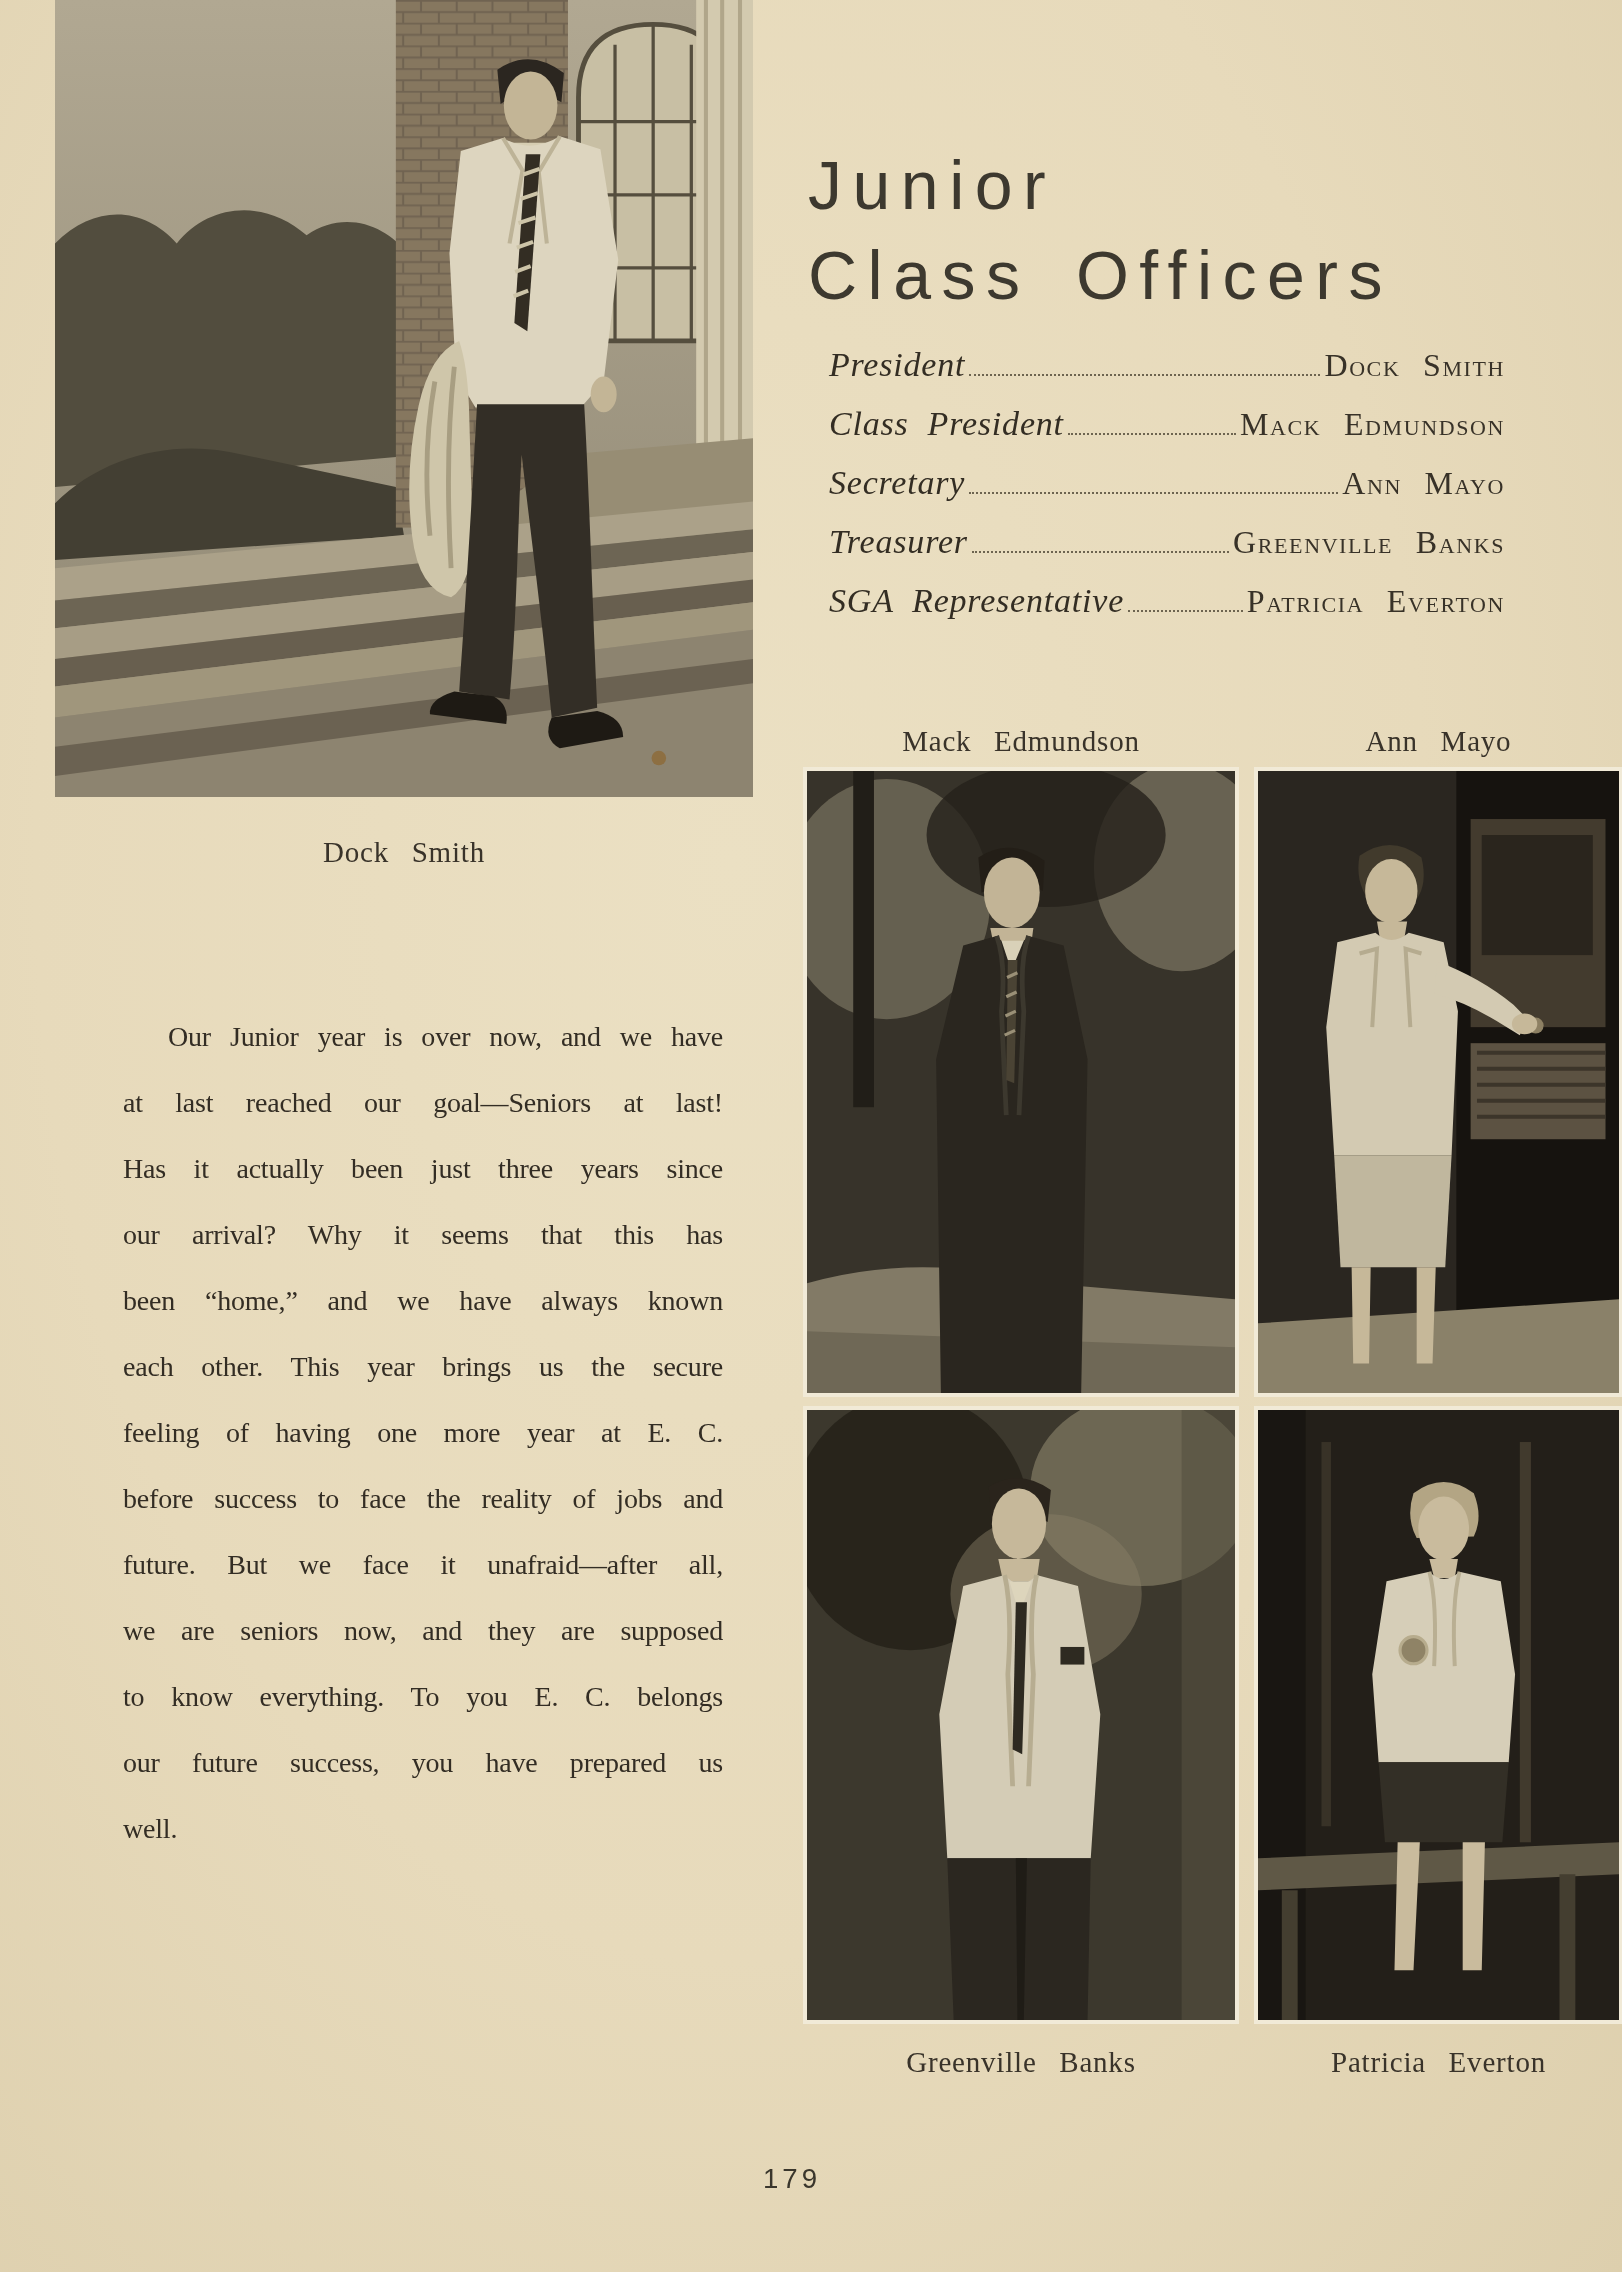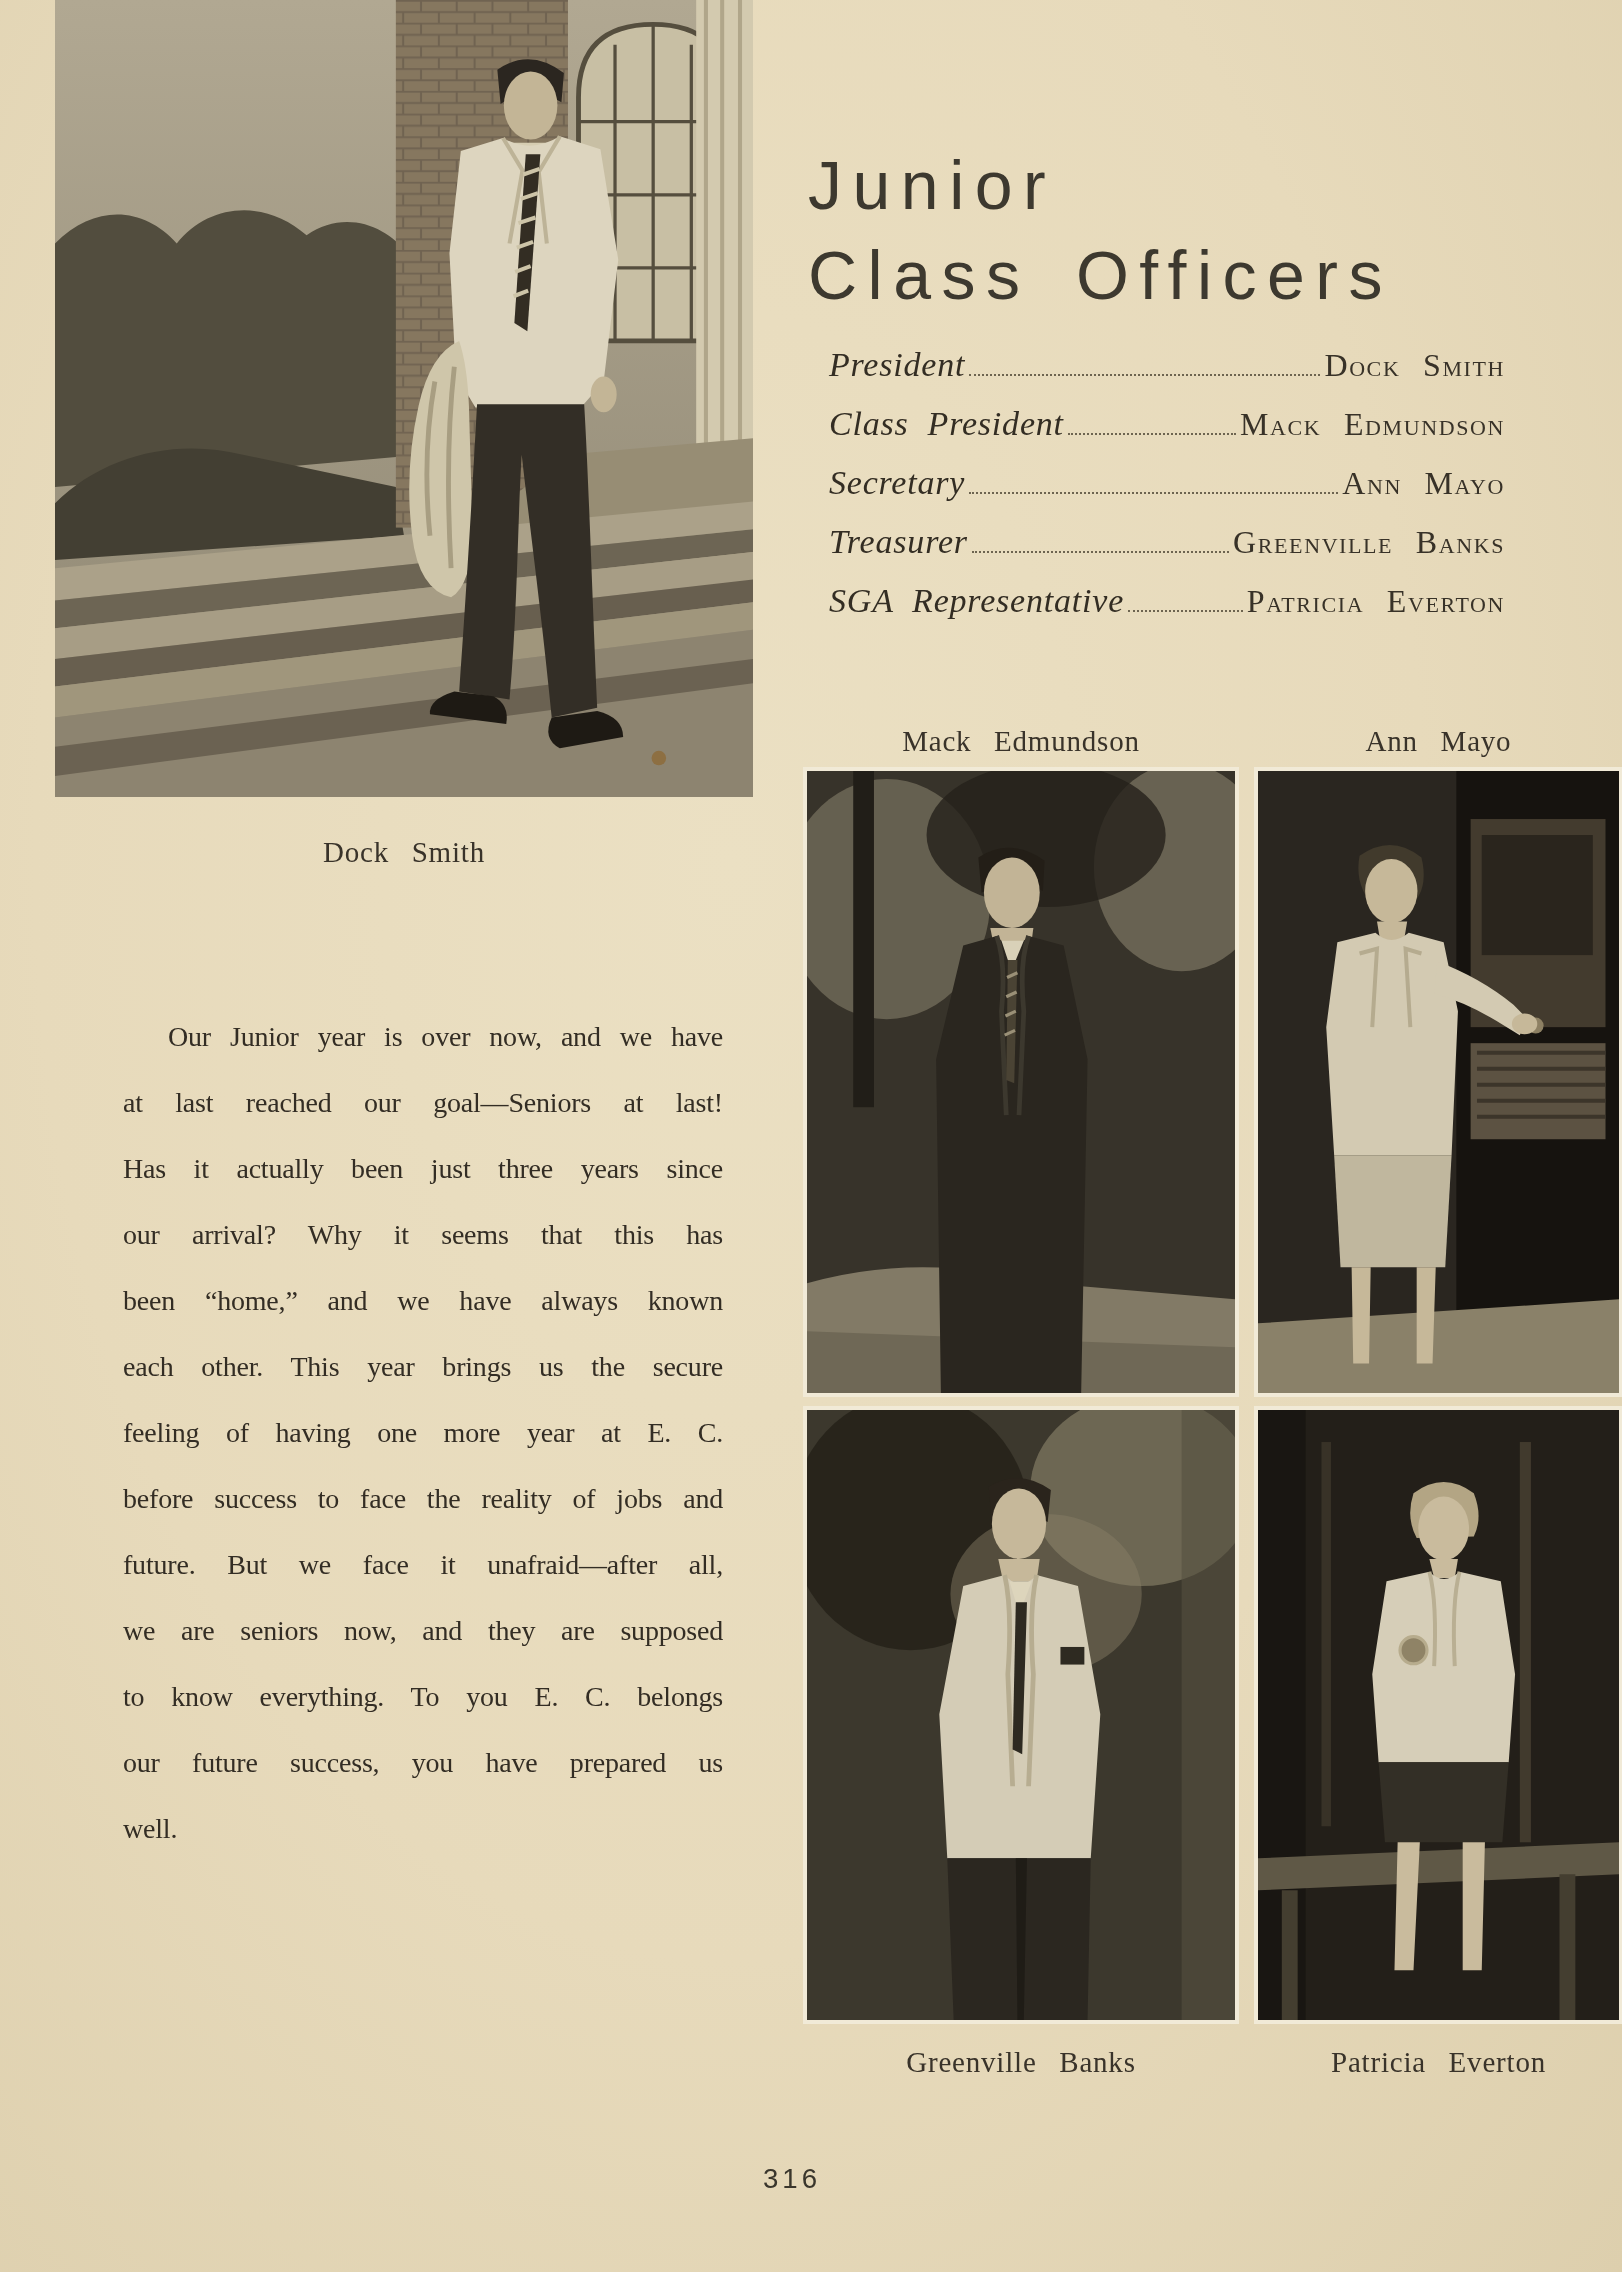--- a/index.html
+++ b/index.html
@@ -252,16 +252,16 @@
     <div class="essay-line">each other. This year brings us the secure</div>
     <div class="essay-line">feeling of having one more year at E. C.</div>
     <div class="essay-line">before success to face the reality of jobs and</div>
     <div class="essay-line">future. But we face it unafraid—after all,</div>
     <div class="essay-line">we are seniors now, and they are supposed</div>
     <div class="essay-line">to know everything. To you E. C. belongs</div>
     <div class="essay-line">our future success, you have prepared us</div>
     <div class="essay-line last">well.</div>
   </div>
 
-  <div class="abs pageno">316</div>
+  <div class="abs pageno">179</div>
 
 </div>
 
 
 </body></html>

